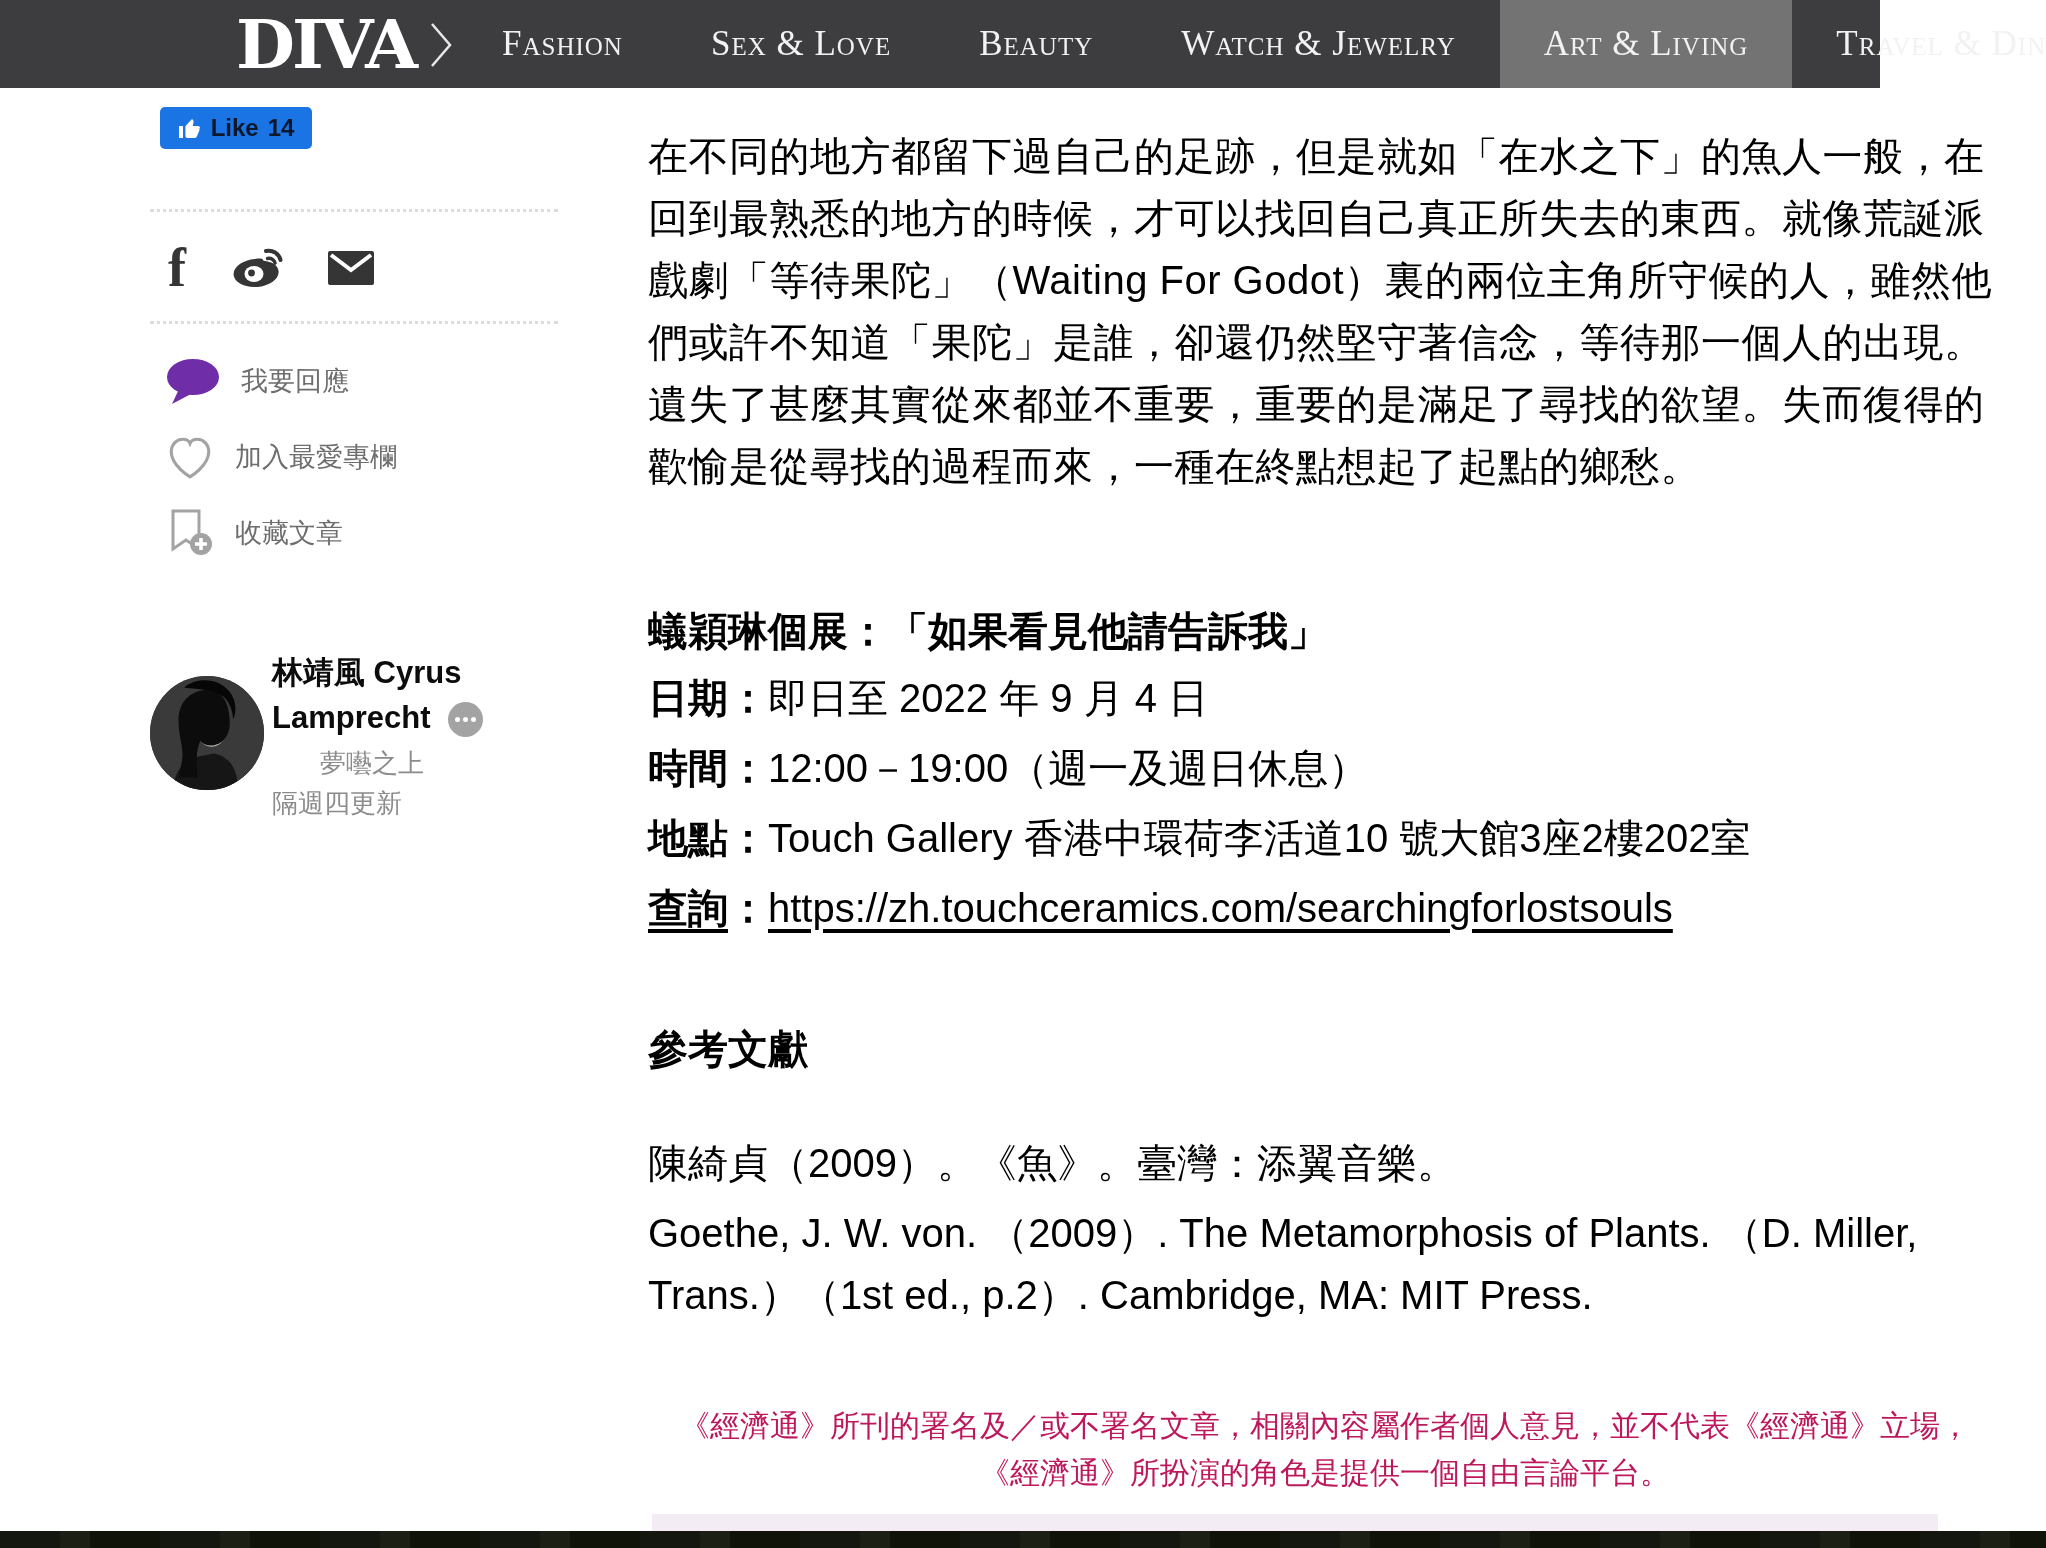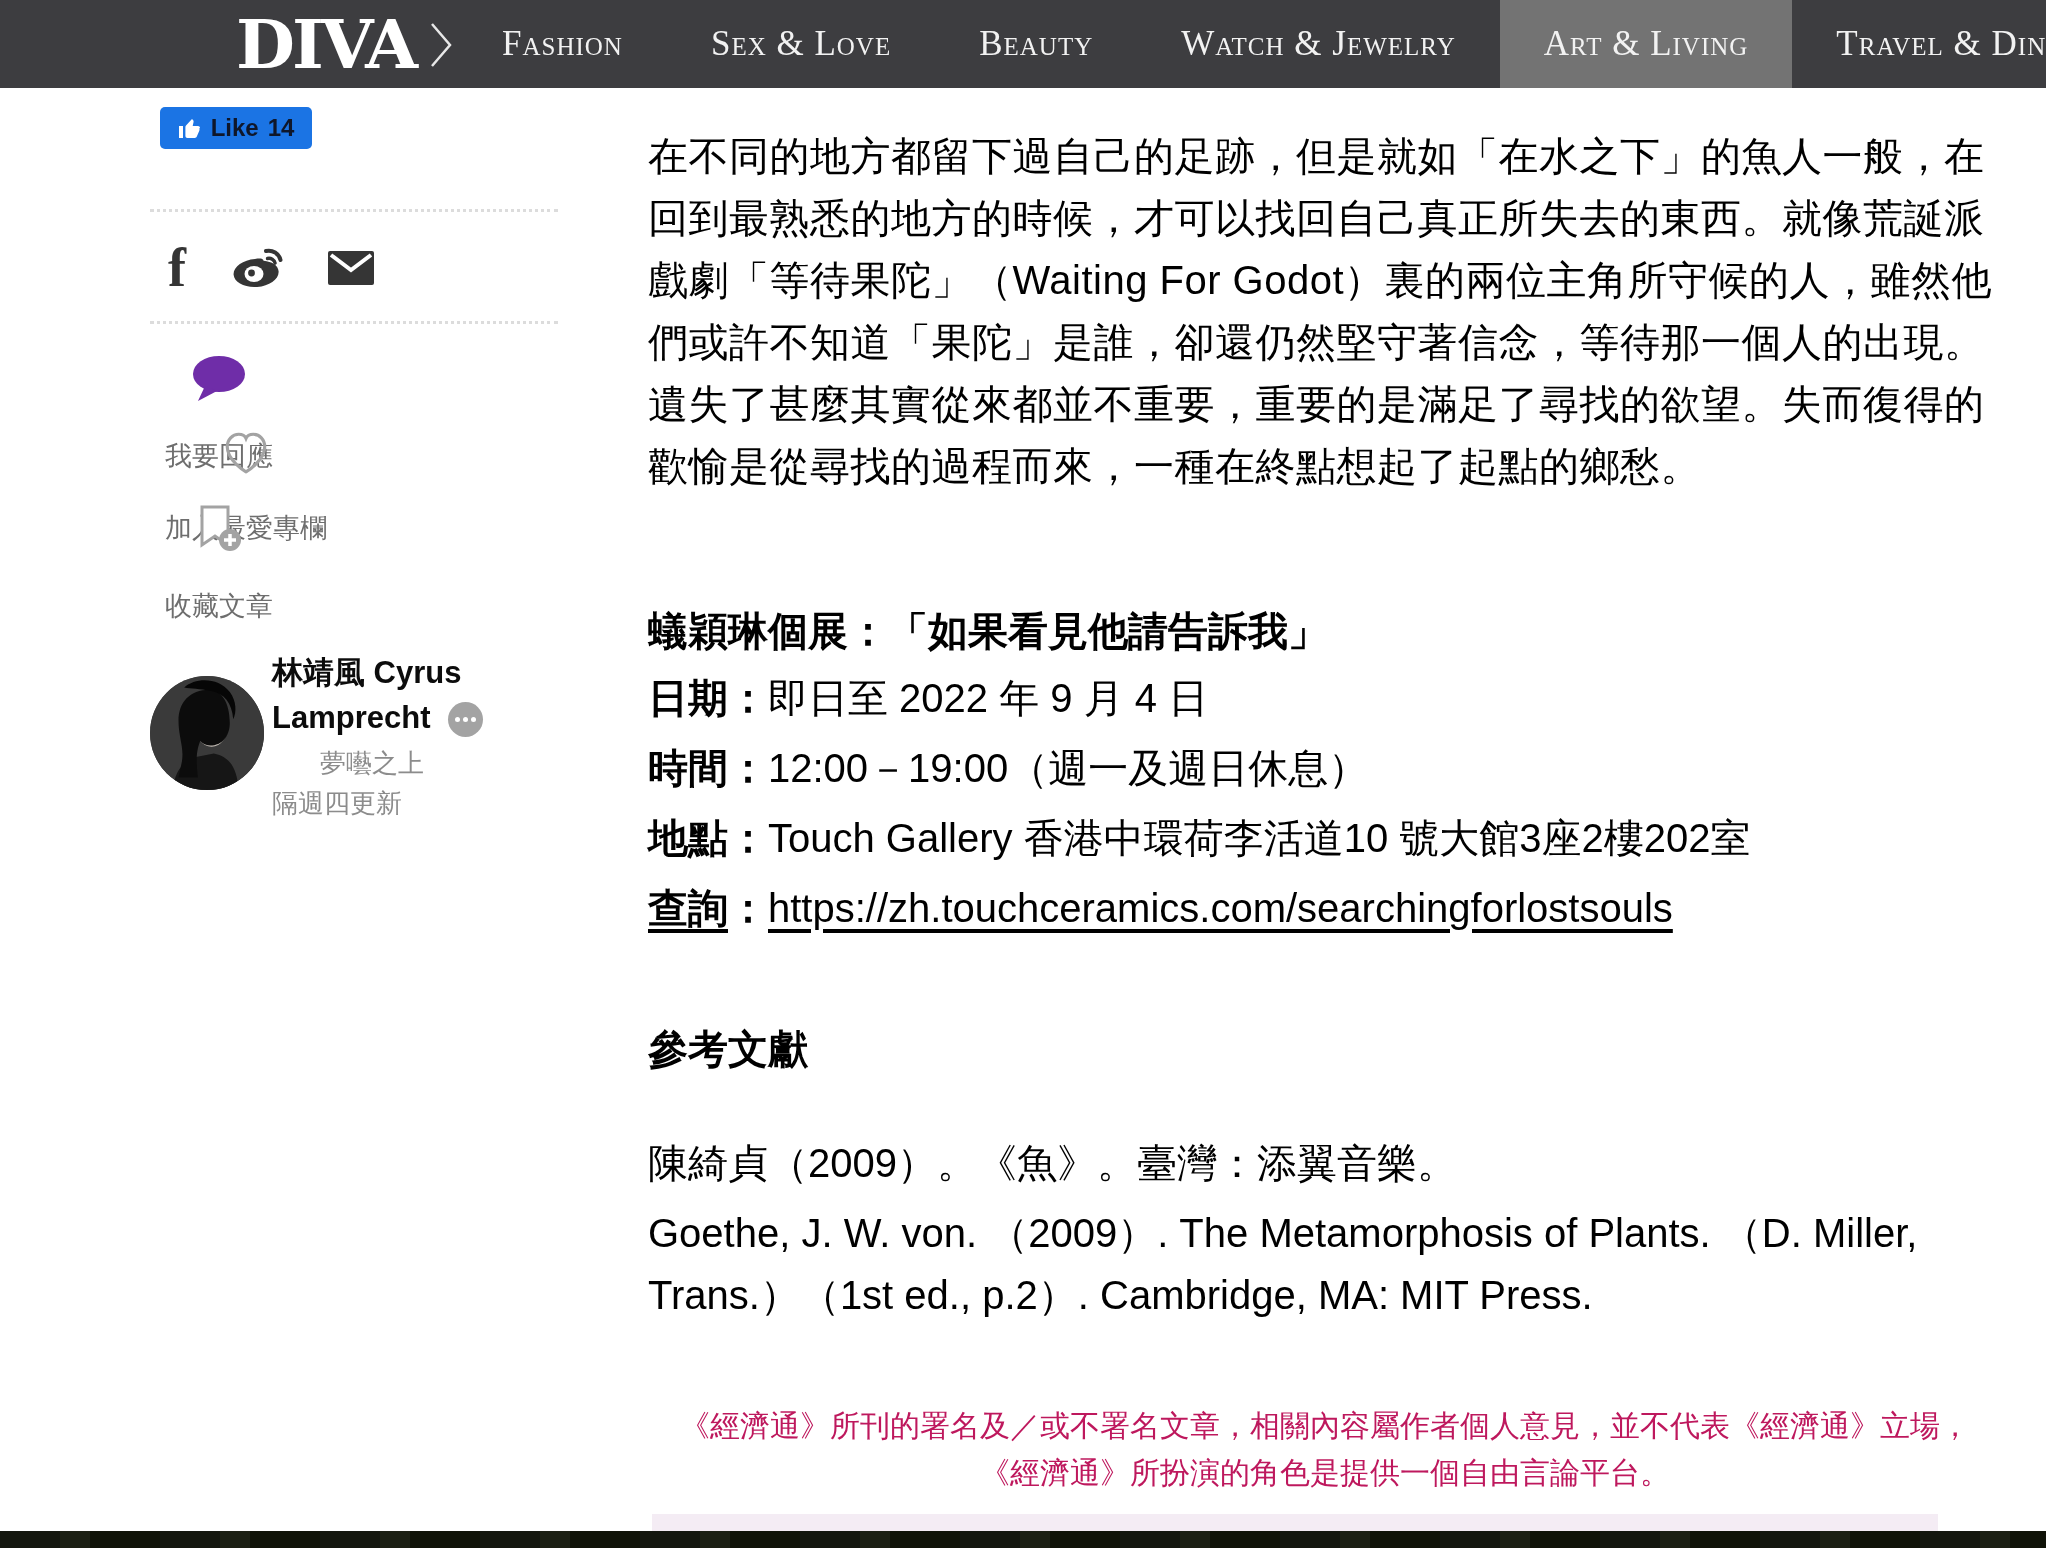--- a/index.html
+++ b/index.html
@@ -1,40 +1,40 @@
 <!DOCTYPE html>
 <html><head>
 <meta charset="utf-8">
 <style>
   html,body{margin:0;padding:0;background:#fff;}
   .page{position:relative;width:2046px;height:1548px;background:#ffffff;overflow:hidden;
         font-family:"Liberation Sans","DejaVu Sans",sans-serif;color:#000;}
 
   
-  .navbar{position:absolute;left:0;top:0;width:2046px;height:88px;background:#3d3d40;}
+  .navbar{position:absolute;left:0;top:0;width:1880px;height:88px;background:#3d3d40;}
   .brand{position:absolute;left:236px;top:6px;height:76px;display:flex;align-items:center;
          font-family:"DejaVu Serif","Liberation Serif",serif;font-weight:bold;
          font-size:68px;color:#ffffff;letter-spacing:-3px;}
   .brand-chevron{position:absolute;left:428px;top:22px;}
   .nav-list{position:absolute;left:458px;top:0;height:88px;display:flex;}
   .nav-item{height:88px;display:flex;align-items:center;padding:0 44px;
             font-family:"Liberation Serif","DejaVu Serif",serif;font-variant:small-caps;
             font-size:35px;color:#f2f2f2;letter-spacing:1px;white-space:nowrap;cursor:pointer;}
   .nav-item.active{background:#737373;}
 
   
   .like-btn{position:absolute;left:160px;top:107px;width:152px;height:42px;background:#1b74e4;
             border-radius:5px;display:flex;align-items:center;justify-content:center;gap:9px;
             color:#0f172a;font-weight:bold;font-size:24px;cursor:pointer;}
   .dotted-sep{position:absolute;left:150px;width:408px;border-top:3px dotted #dcdcdc;}
   .sep1{top:209px;} .sep2{top:321px;}
   .share-row{position:absolute;left:168px;top:240px;display:flex;align-items:center;gap:42px;height:56px;}
   .share-ic{display:flex;align-items:center;justify-content:center;cursor:pointer;}
   .fb-f{font-family:"Liberation Serif",serif;font-weight:bold;font-size:54px;color:#353535;line-height:1;}
-  .side-action{position:absolute;left:165px;display:flex;align-items:center;gap:34px;height:58px;cursor:pointer;flex-direction:column;}
+  .side-action{position:absolute;left:165px;display:flex;align-items:center;gap:20px;height:58px;cursor:pointer;}
   .act0{top:352px;} .act1{top:428px;} .act2{top:504px;}
   .side-action .lbl{font-size:27px;color:#6e6e6e;}
 
   
   .author{position:absolute;left:150px;top:650px;width:420px;height:190px;}
   .avatar{position:absolute;left:0;top:26px;width:114px;height:114px;border-radius:50%;overflow:hidden;
           background:linear-gradient(135deg,#585858,#141414);cursor:pointer;}
   .author-name{position:absolute;left:122px;top:0;width:245px;font-size:31px;font-weight:bold;
                line-height:45px;color:#0c0c0c;cursor:pointer;}
   .dots-btn{position:absolute;left:298px;top:52px;width:35px;height:35px;border-radius:50%;

